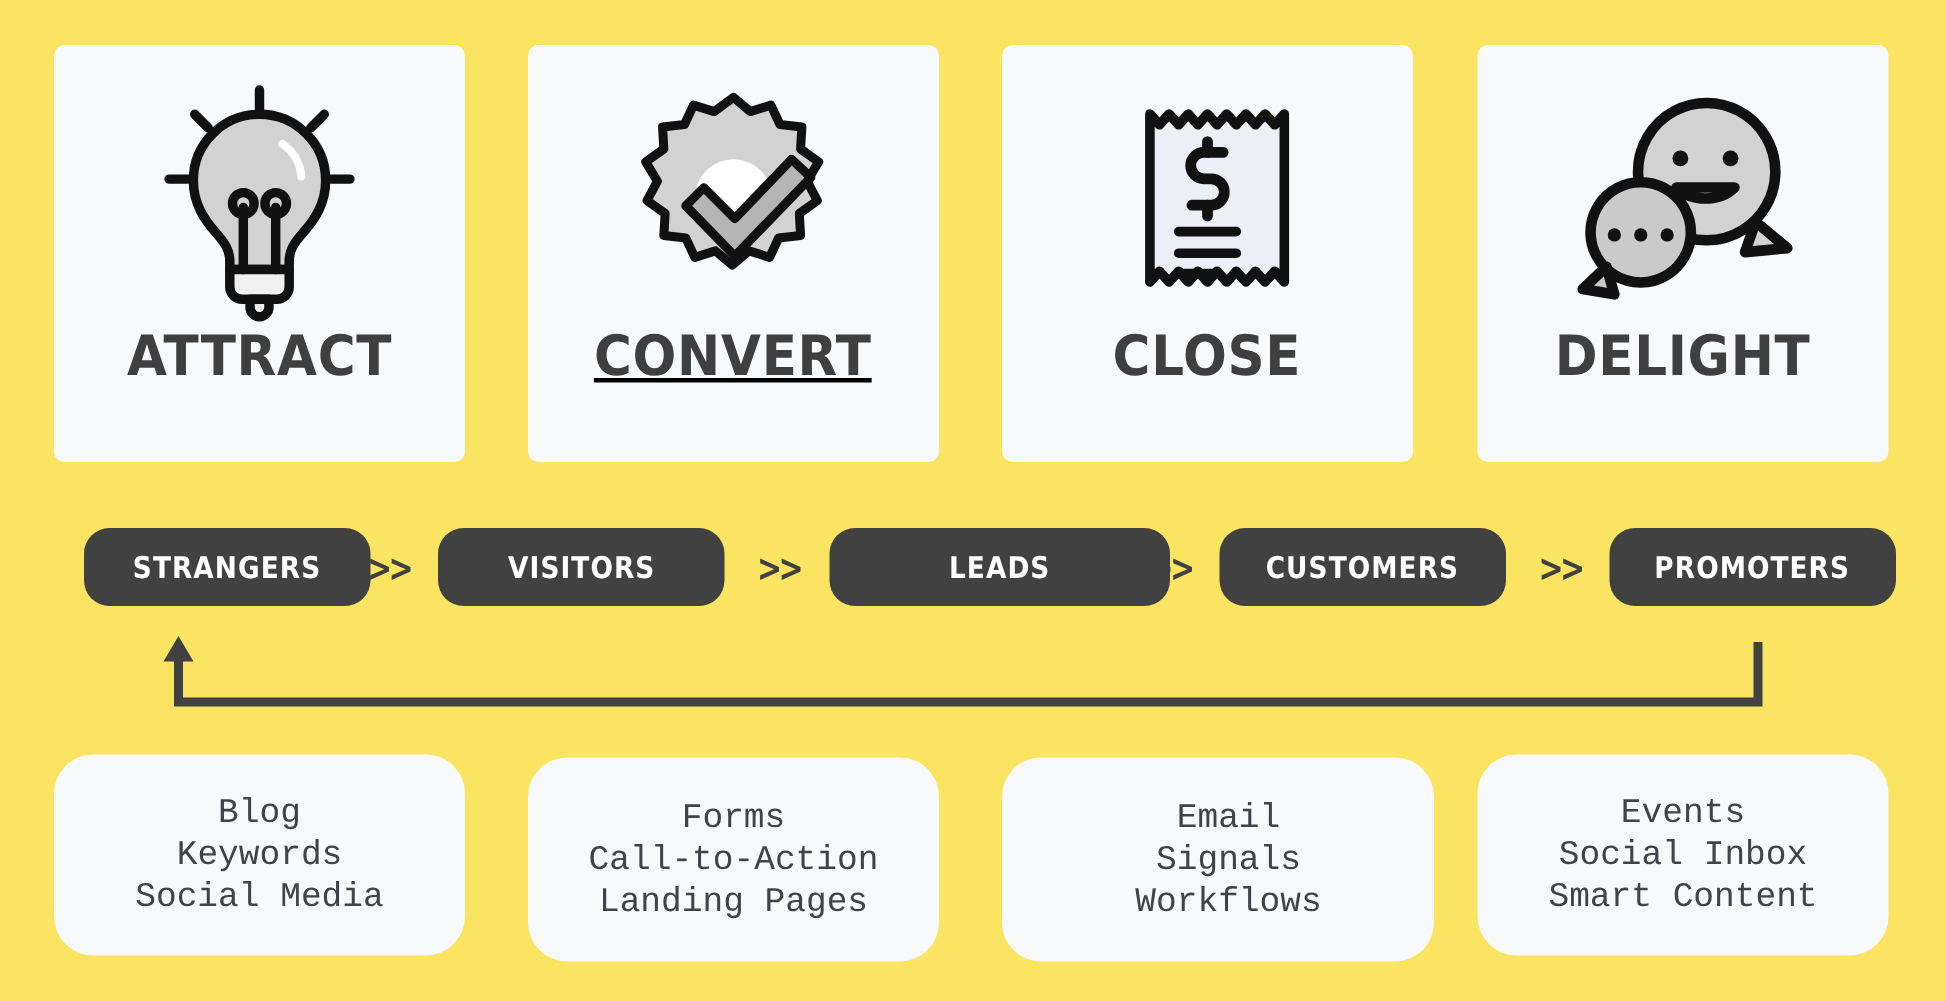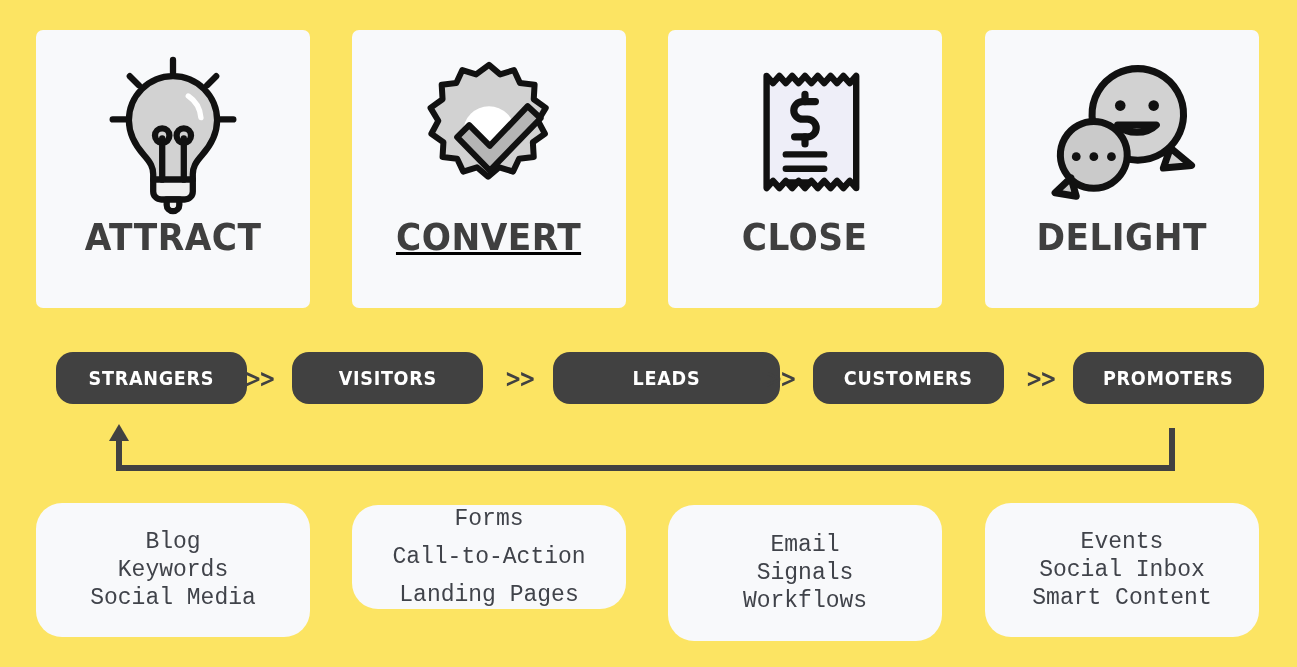--- a/index.html
+++ b/index.html
@@ -227,27 +227,27 @@
     </g>
     <path d="M19 4 l10 17 h-20 z" fill="#414141"></path>
   </svg>
 
   <div class="tactic-card" style="left:36px; top:503px; width:274px; height:134px;">
     <div class="tactic-line">Blog</div>
     <div class="tactic-line">Keywords</div>
     <div class="tactic-line">Social Media</div>
   </div>
 
-  <div class="tactic-card" style="left:352px; top:505px; width:274px; height:104px;justify-content:space-between;">
+  <div class="tactic-card" style="left:352px; top:505px; width:274px; height:136px;">
     <div class="tactic-line">Forms</div>
     <div class="tactic-line">Call-to-Action</div>
     <div class="tactic-line">Landing Pages</div>
   </div>
 
-  <div class="tactic-card" style="left:668px; top:505px; width:274px; height:136px;">
+  <div class="tactic-card" style="left:668px; top:505px; width:274px; height:136px;padding-left:14px;">
     <div class="tactic-line">Email</div>
     <div class="tactic-line">Signals</div>
     <div class="tactic-line">Workflows</div>
   </div>
 
   <div class="tactic-card" style="left:985px; top:503px; width:274px; height:134px;">
     <div class="tactic-line">Events</div>
     <div class="tactic-line">Social Inbox</div>
     <div class="tactic-line">Smart Content</div>
   </div>

